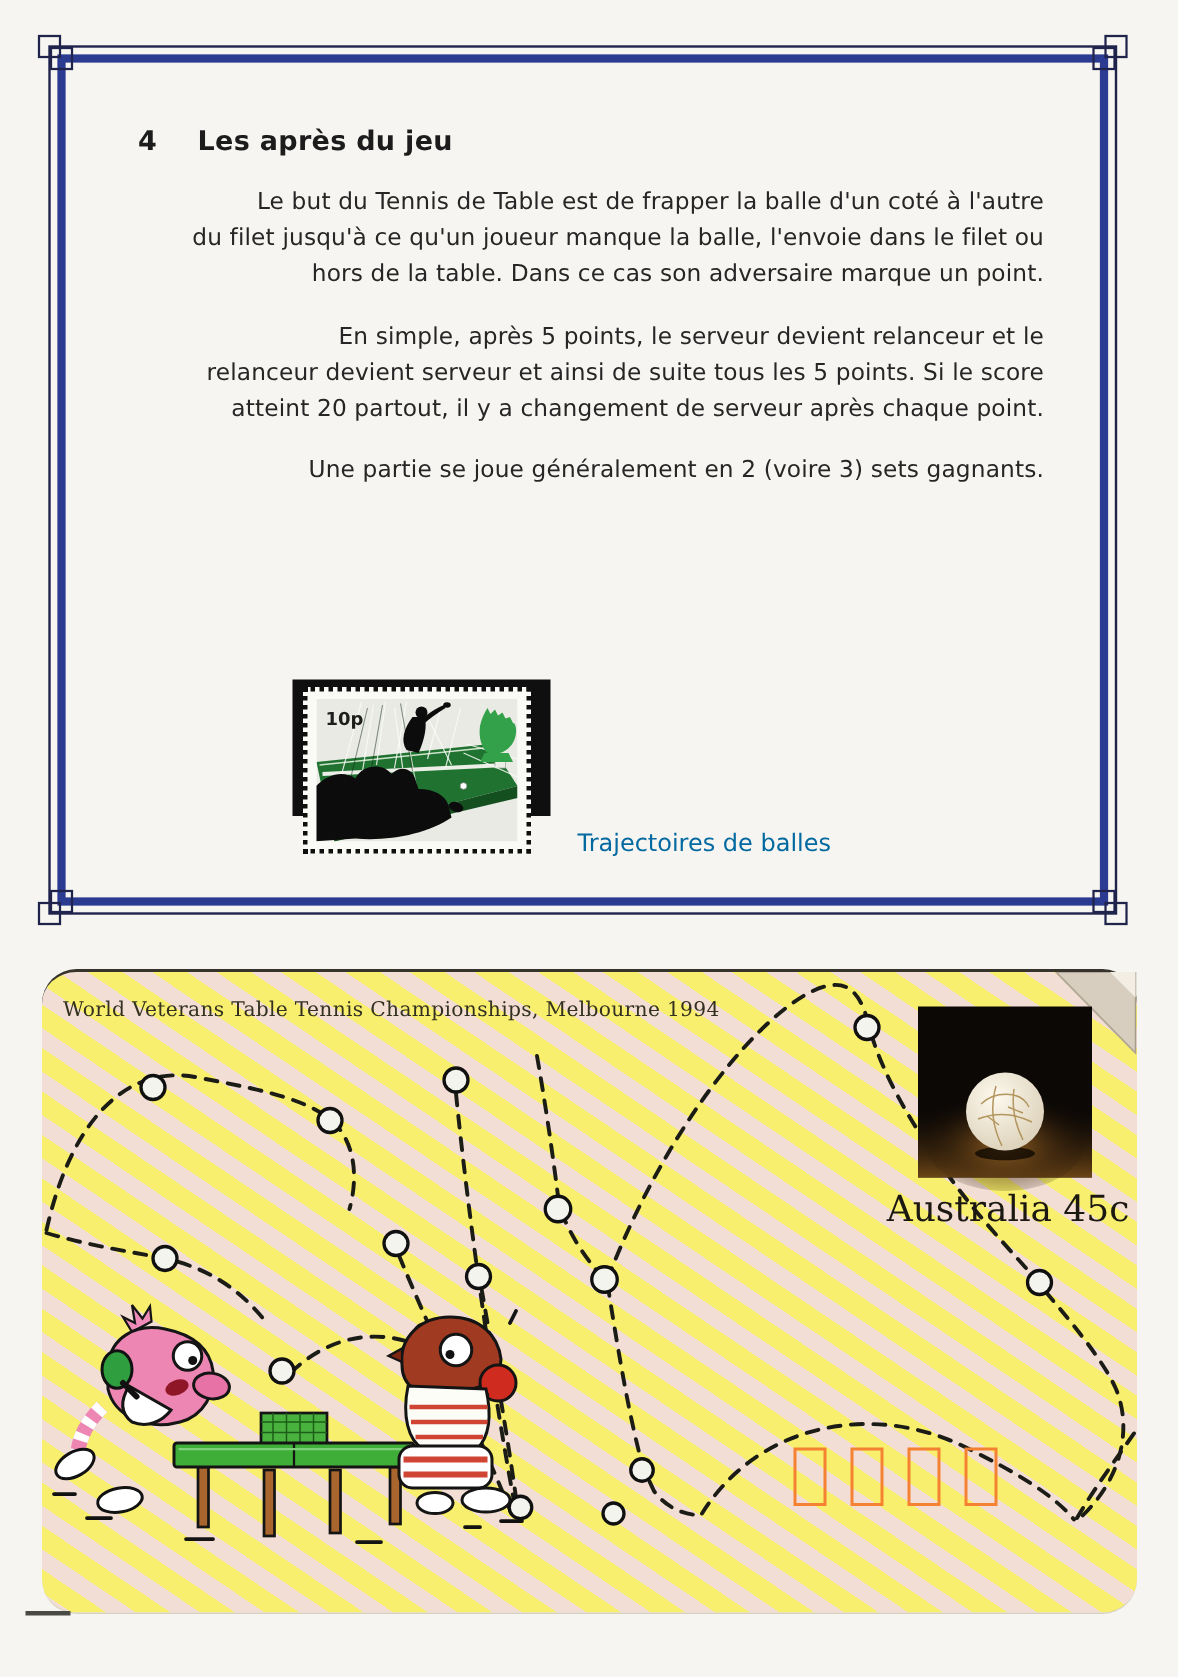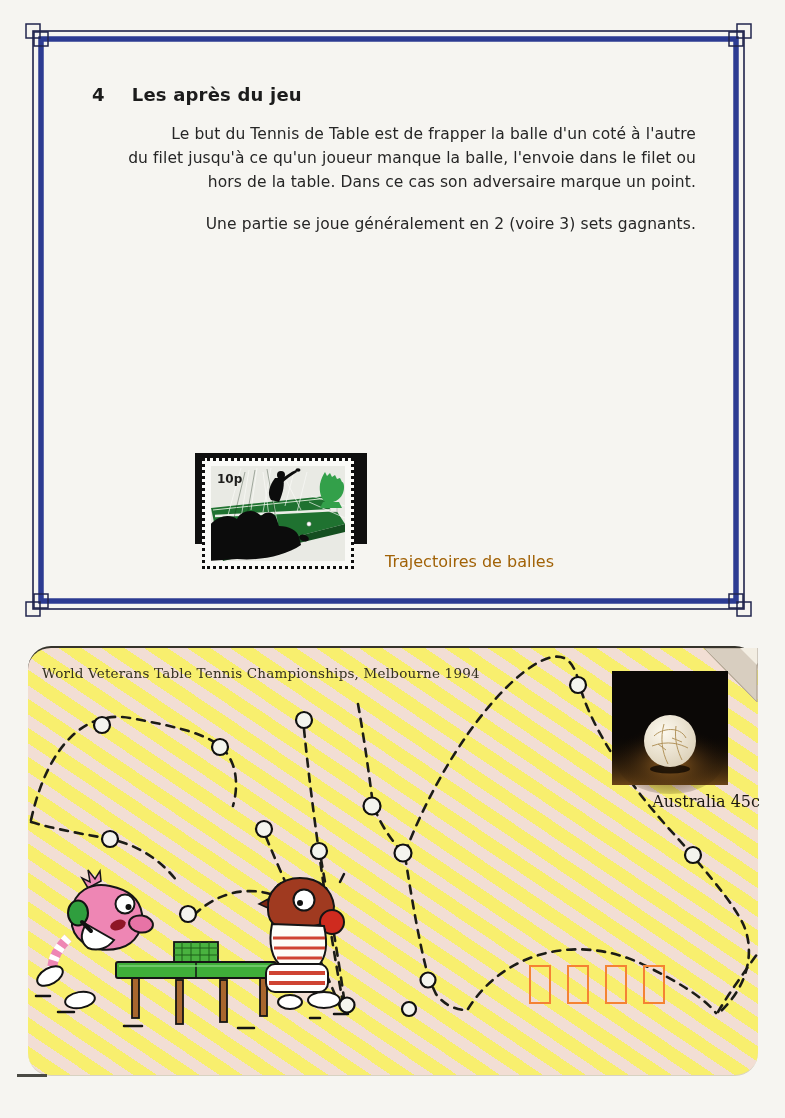--- a/index.html
+++ b/index.html
@@ -24,40 +24,40 @@
     position:absolute;left:195px;top:453px;width:172px;height:91px;
     background:#0f0f0f;
     text-align:center;
   }
   .stamp-perf{
     position:absolute;left:7px;top:5px;width:152px;height:111px;
     background:#fafaf7;border:3px dotted #0f0f0f;box-sizing:border-box;
   }
   .stamp-art{position:absolute;left:6px;top:5px;}
   .stamp-caption{
-    position:absolute;left:385px;top:552px;font-size:16px;color:#a16207;
+    position:absolute;left:385px;top:552px;font-size:16px;color:#0369a1;
   }
   
   .envelope{
     position:absolute;left:28px;top:646px;width:730px;height:427px;
     background:repeating-linear-gradient(34deg,
       #f2ded4 0 11px,#f8ef6e 11px 24px);
     border-top:2px solid #35332b;
     border-bottom:1px solid #d8d2c2;
     border-radius:23px;
   }
   .env-svg{position:absolute;left:0;top:0;}
   .env-header{
     position:absolute;left:14px;top:17px;
     font-family:"DejaVu Serif",serif;font-size:13.5px;color:#33301f;
     letter-spacing:.2px;
   }
   .aus-label{
-    position:absolute;left:556px;top:144px;width:176px;text-align:right;
-    font-family:"DejaVu Serif",serif;font-size:16px;color:#1b1711;
+    position:absolute;left:556px;top:144px;width:176px;text-align:center;
+    font-family:"DejaVu Serif",serif;font-size:24px;color:#1b1711;
   }
   .scan-mark{
     position:absolute;left:17px;top:1074px;width:30px;height:3px;
     background:#4a4a44;
   }
 </style>
 </head>
 <body>
 
 <div>
@@ -77,20 +77,21 @@
     </g>
   </svg>
 
   <div class="heading">
     <span>4</span>
     <span>Les après du jeu</span>
   </div>
 
   <div class="copy">
     <p>Le but du Tennis de Table est de frapper la balle d'un coté à l'autre du filet jusqu'à ce qu'un joueur manque la balle, l'envoie dans le filet ou hors de la table. Dans ce cas son adversaire marque un point.</p>
+    <p>En simple, après 5 points, le serveur devient relanceur et le relanceur devient serveur et ainsi de suite tous les 5 points. Si le score atteint 20 partout, il y a changement de serveur après chaque point.</p>
     <p>Une partie se joue généralement en 2 (voire 3) sets gagnants.</p>
   </div>
 
   <div class="stamp-mount">
     <div class="stamp-perf">
       <svg class="stamp-art" width="134" height="95" viewBox="0 0 134 95">
         <rect x="0" y="0" width="134" height="95" fill="#e9eae4"></rect>
 
         <polygon points="0,42 116,30 134,58 10,90" fill="#1f7230"></polygon>
         <polygon points="10,90 134,58 134,66 12,95" fill="#144f20"></polygon>

